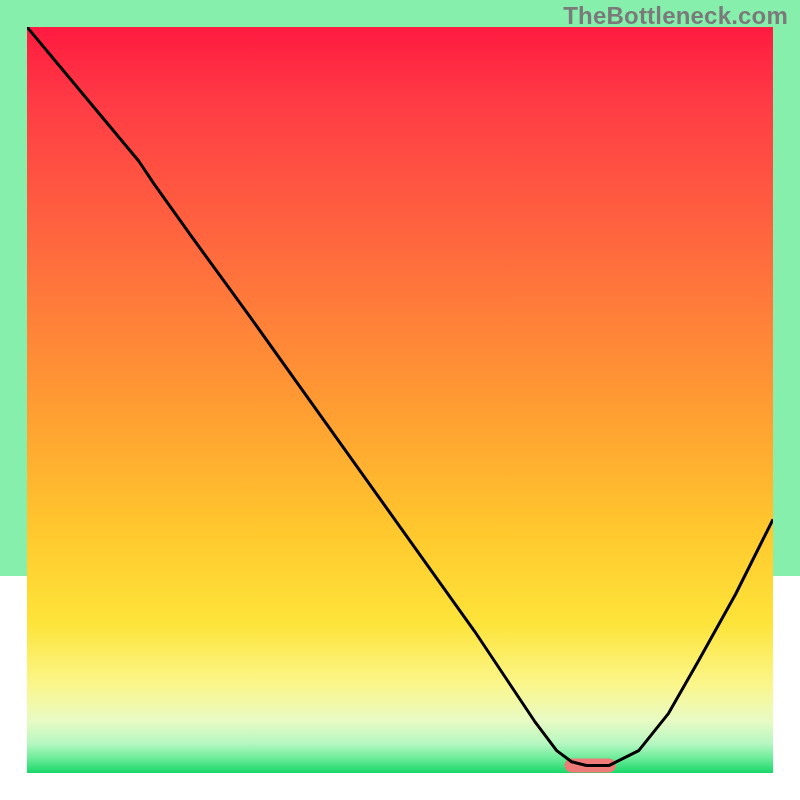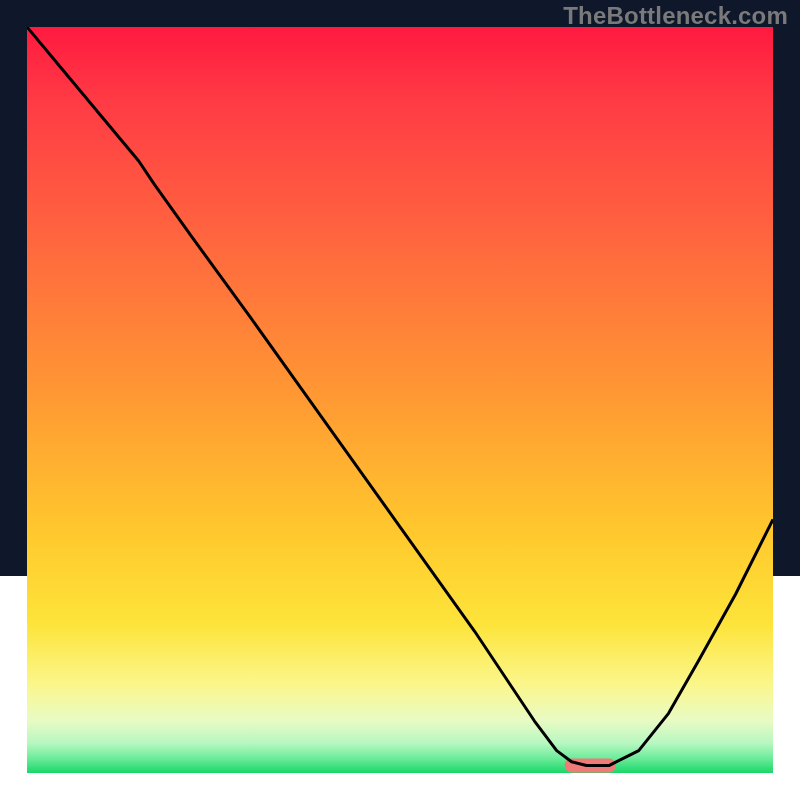--- a/index.html
+++ b/index.html
@@ -7,21 +7,21 @@
     padding: 0;
     width: 800px;
     height: 800px;
     background: #ffffff;
     overflow: hidden;
   }
   .chart-wrap {
     position: relative;
     width: 800px;
     height: 576px;
-    background: #0f172a;
+    background: #86efac;
   }
   .plot-area {
     position: absolute;
     left: 27px;
     top: 27px;
     width: 746px;
     height: 746px;
     overflow: hidden;
   }
   .gradient-bg {

